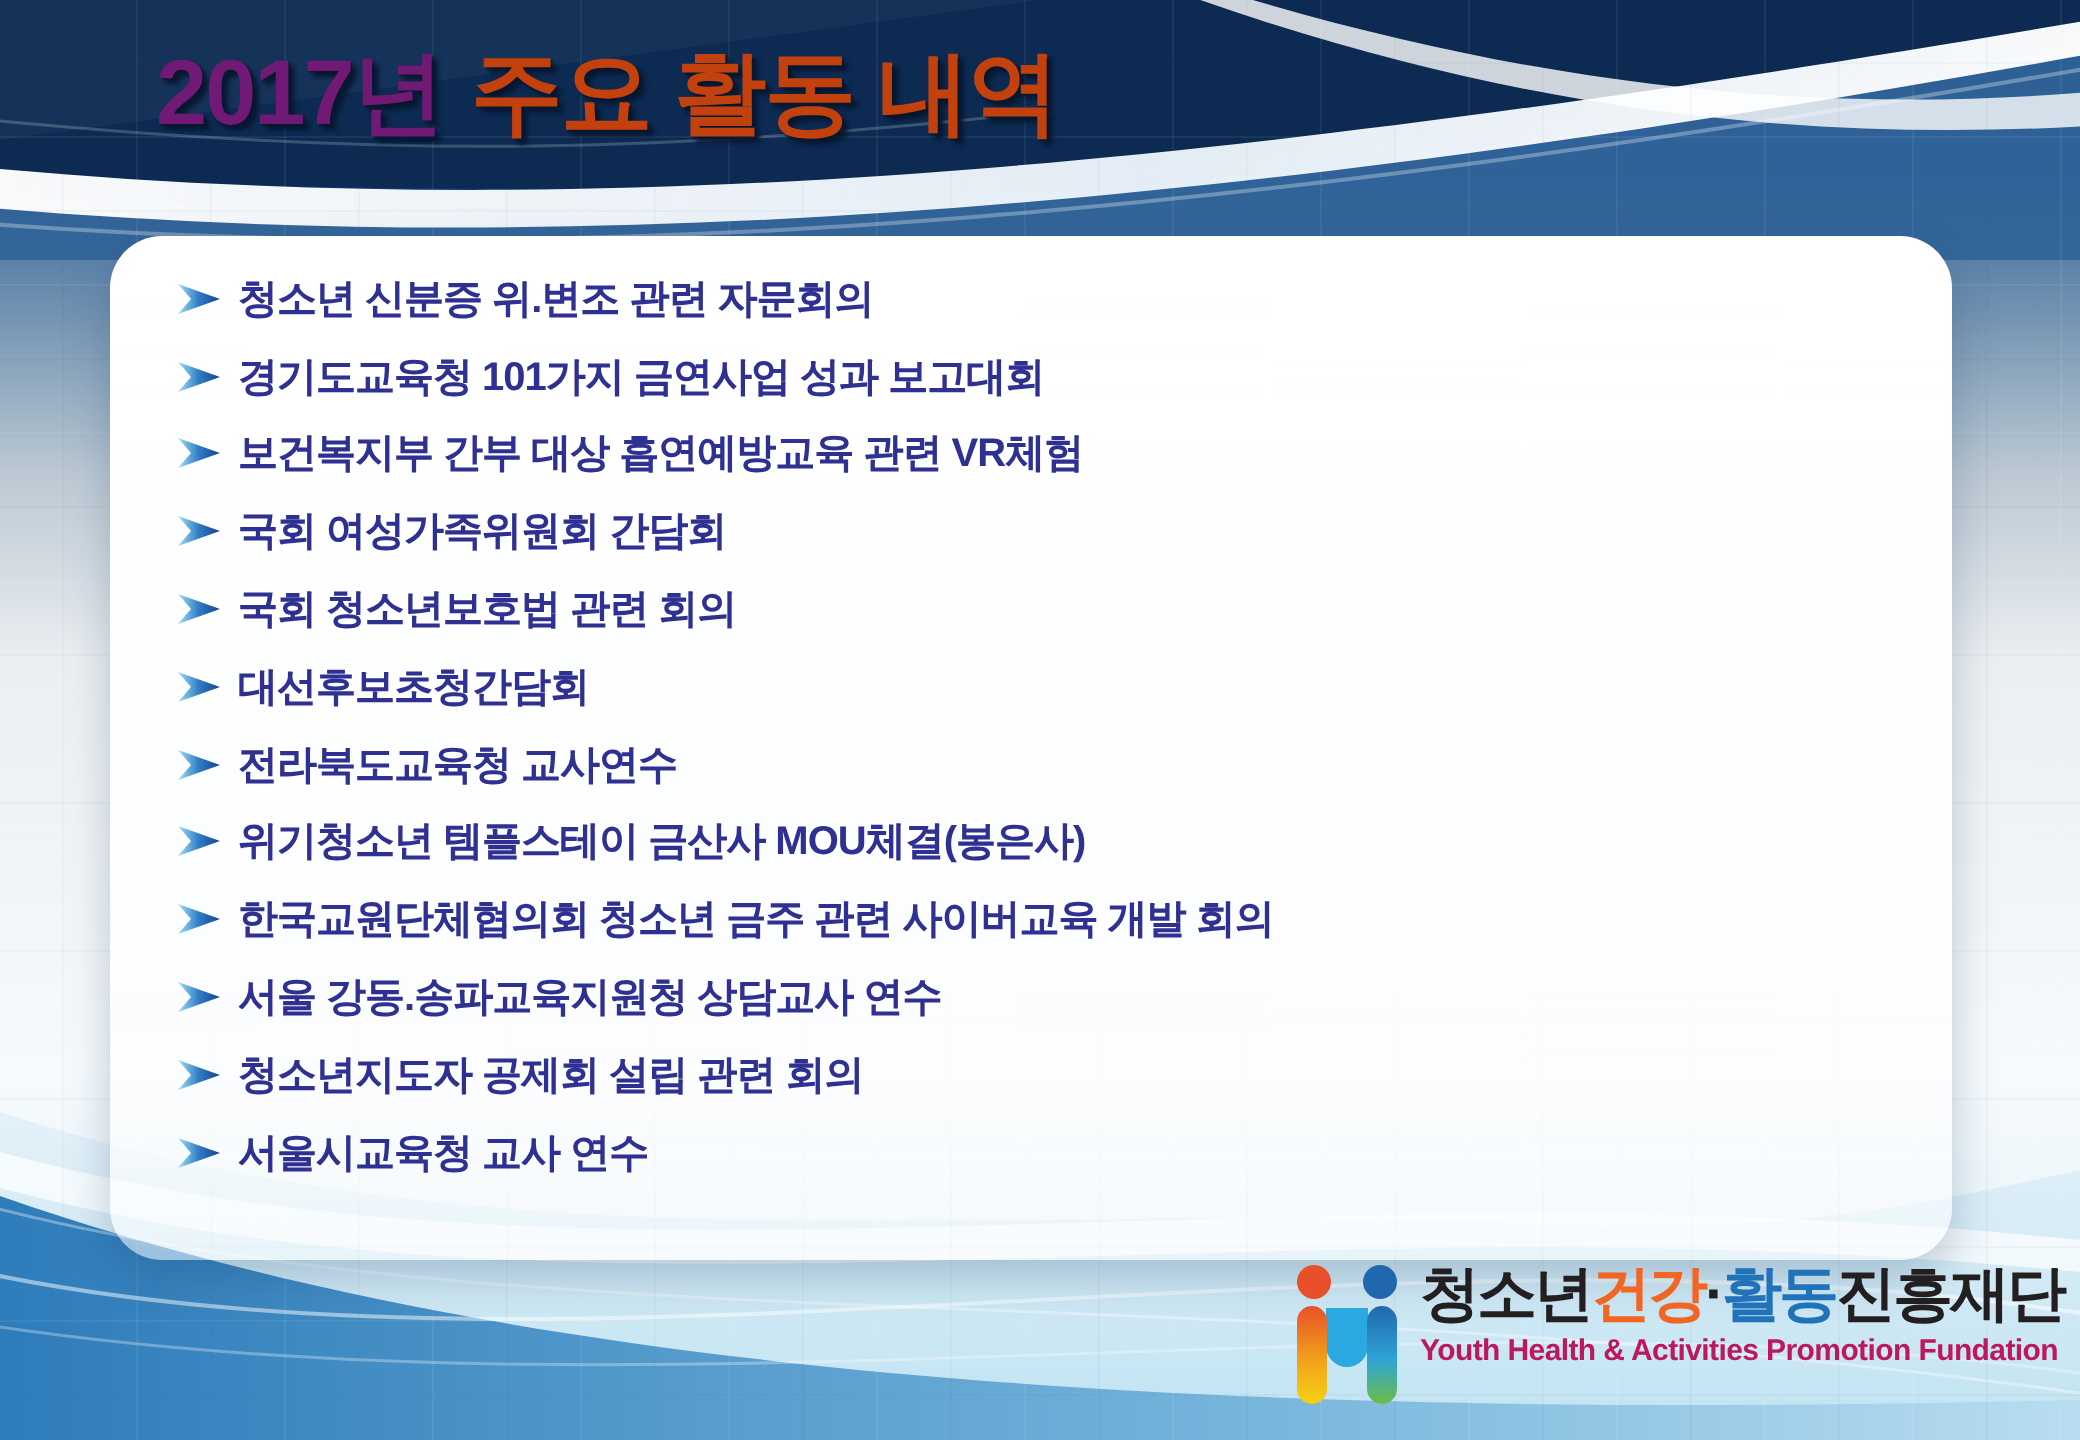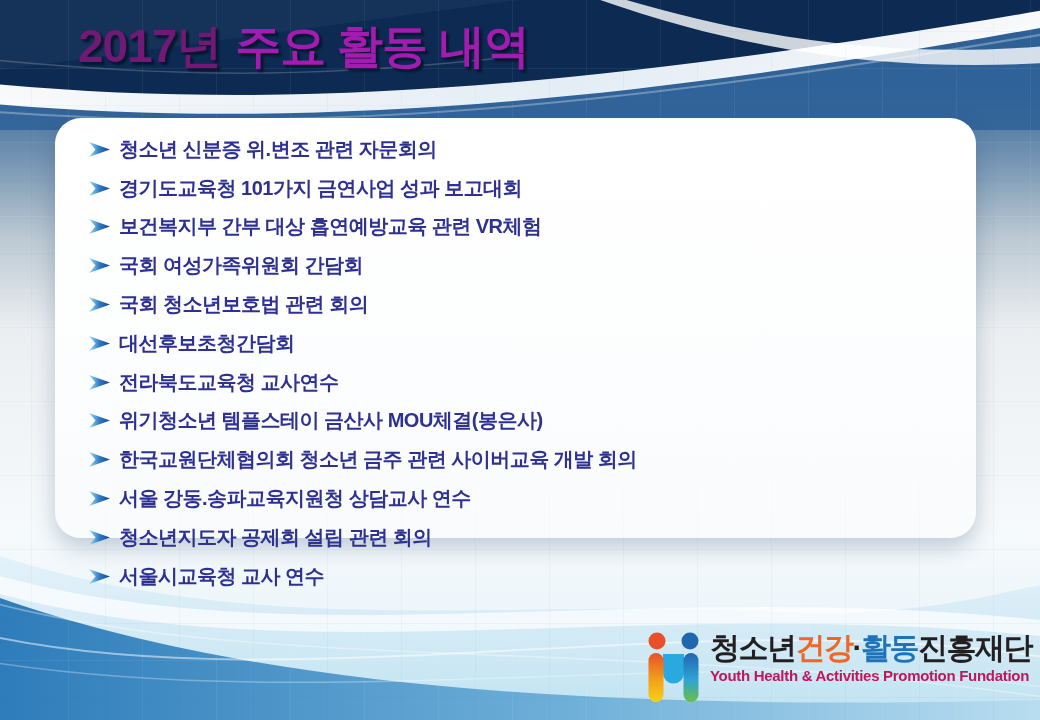--- a/index.html
+++ b/index.html
@@ -20,23 +20,23 @@
     background-size:74px 74px,74px 74px,74px 74px,74px 74px;
     background-position:-6px 0,0 -6px,31px 0,0 31px;
   }
   .title{
     position:absolute;left:78px;top:18px;z-index:3;
     font-size:46px;font-weight:800;letter-spacing:-1px;line-height:56px;
     text-shadow:3px 3px 2px rgba(7,22,46,0.9), 1px 1px 1px rgba(7,22,46,0.8);
     white-space:nowrap;
   }
   .title .yr{color:#701a75;}
-  .title .rest{color:#a21caf;margin-left:14px;}
+  .title .rest{color:#c2410c;margin-left:14px;}
   .panel{
-    position:absolute;left:55px;top:118px;width:921px;height:420px;z-index:2;
+    position:absolute;left:55px;top:118px;width:921px;height:512px;z-index:2;
     border-radius:26px;
     background:linear-gradient(180deg,#FFFFFF 0%,#FCFDFE 72%,rgba(252,253,254,0.50) 100%);
     box-shadow:0 9px 22px rgba(25,60,105,0.25);
   }
   .list{
     list-style:none;margin:0;padding:12px 20px 0 33px;
   }
   .list li{
     height:38.8px;display:flex;align-items:center;gap:9px;white-space:nowrap;
   }

